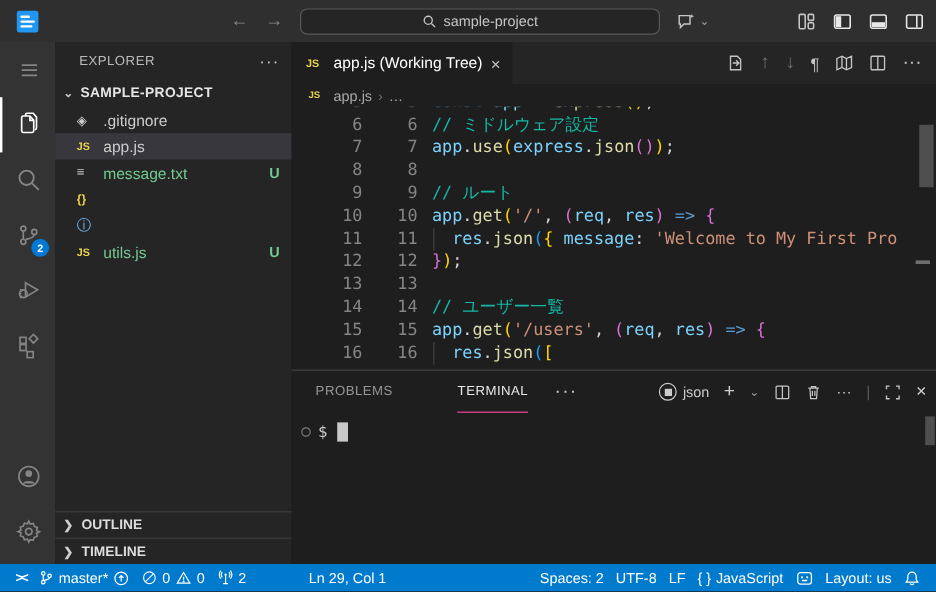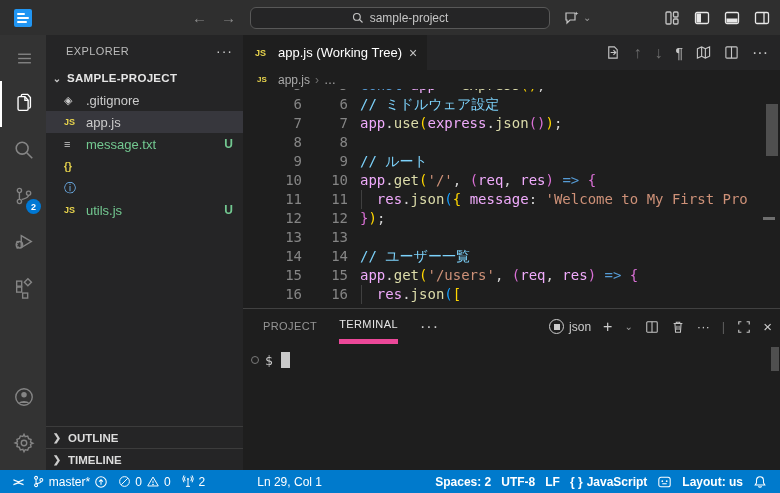--- a/index.html
+++ b/index.html
@@ -76,51 +76,51 @@
   
   .code-area { position:relative; height:219px; overflow:hidden; font-family:"DejaVu Sans Mono", monospace;
     font-size:14px; flex:0 0 auto; }
   .code-scroll { margin-top:-13px; }
   .code-row { display:flex; height:19px; line-height:19px; white-space:pre; }
   .code-row .ln { color:#858585; text-align:right; flex:0 0 auto; }
   .code-row .ln.old { width:59px; }
   .code-row .ln.new { width:46px; }
   .code-text { padding-left:12px; position:relative; }
   .indent-guide { position:absolute; left:13px; top:0; bottom:0; border-left:1px solid #404040; }
-  .t-c{color:#7dd3fc} .t-v{color:#f0abfc} .t-f{color:#dcdcaa} .t-s{color:#ce9178}
+  .t-c{color:#14b8a6} .t-v{color:#7dd3fc} .t-f{color:#dcdcaa} .t-s{color:#ce9178}
   .t-p{color:#d4d4d4} .t-k{color:#569cd6} .t-b1{color:#ffd700} .t-b2{color:#da70d6} .t-b3{color:#179fff}
   .vscrollbar { position:absolute; right:0; top:0; width:14px; height:100%; }
   .vscroll-thumb { position:absolute; right:2px; top:15px; width:12px; height:52px; background:#4f4f4f; }
   .ruler-dash { position:absolute; right:5px; top:128px; width:12px; height:3px; background:#6e6e6e; }
 
   
   .panel { flex:1 1 auto; border-top:1px solid #414141; display:flex; flex-direction:column; min-height:0; }
   .panel-header { height:35px; display:flex; align-items:center; padding:0 8px 0 20px; flex:0 0 auto; }
   .panel-tab { font-size:11px; letter-spacing:.4px; color:#969696; margin-right:22px; height:35px;
     display:flex; align-items:center; border-bottom:1px solid transparent; }
-  .panel-tab.active { color:#e7e7e7; border-bottom:5px solid #ec4899; }
+  .panel-tab.active { color:#e7e7e7; border-bottom:1px solid #ec4899;margin-left:32px; }
   .panel-more { color:#cccccc; letter-spacing:1px; margin-right:auto; }
   .panel-actions { display:flex; align-items:center; gap:12px; color:#cccccc; font-size:13px; }
   .bash-pill { display:flex; align-items:center; gap:5px; font-size:12px; color:#cccccc; }
   .bash-circ { width:15px; height:15px; border:1px solid #cccccc; border-radius:50%;
     display:flex; align-items:center; justify-content:center; }
   .bash-circ i { width:6px; height:6px; background:#cccccc; display:block; }
   .pa-divider { color:#5a5a5a; }
   .terminal-body { flex:1; font-family:"DejaVu Sans Mono", monospace; font-size:13px;
     padding:8px 0 0 8px; position:relative; color:#cccccc; }
   .term-line { display:flex; align-items:center; gap:6px; }
   .term-deco { width:8px; height:8px; border:1px solid #7a7a7a; border-radius:50%; flex:0 0 auto; }
   .cursor-block { display:inline-block; width:9px; height:16px; background:#c9c9c9; margin-left:2px; vertical-align:middle; }
   .term-scroll { position:absolute; right:1px; top:3px; width:8px; height:24px; background:#4f4f4f; }
 
   
   .statusbar { height:23px; background:#007acc; color:#ffffff; display:flex; align-items:center;
     font-size:12px; padding:0 8px; flex:0 0 auto; }
   .sb-item { display:flex; align-items:center; gap:4px; padding:0 5px; height:23px; white-space:nowrap; }
-  .sb-group-right { margin-left:auto; display:flex; align-items:center;font-weight:bold; }
+  .sb-group-right { margin-left:auto; display:flex; align-items:center; }
   .statusbar svg { display:block; }
   .remote { font-weight:bold; letter-spacing:-2px; font-size:11px; }
 </style>
 </head>
 <body>
 
 <div class="app">
 
   <div class="titlebar">
     <div class="vscode-logo">
@@ -325,21 +325,21 @@
             <div class="code-row"><span class="ln old">16</span><span class="ln new">16</span><span class="code-text"><span class="indent-guide"></span><span class="t-p">  </span><span class="t-v">res</span><span class="t-p">.</span><span class="t-f">json</span><span class="t-b3">(</span><span class="t-b1">[</span></span></div>
           </div>
         <div class="vscrollbar">
           <div class="vscroll-thumb"></div>
           <div class="ruler-dash"></div>
         </div>
       </div>
 
       <div class="panel">
         <div class="panel-header">
-          <div class="panel-tab">PROJECT</div>
+          <div class="panel-tab">PROBLEMS</div>
           <div class="panel-tab active">TERMINAL</div>
           <div class="panel-more">···</div>
           <div class="panel-actions">
             <div class="bash-pill">
               <span class="bash-circ">
                   <i></i>
                 </span>
               <span>json</span>
             </div>
             <span style="font-size:16px">+</span>

